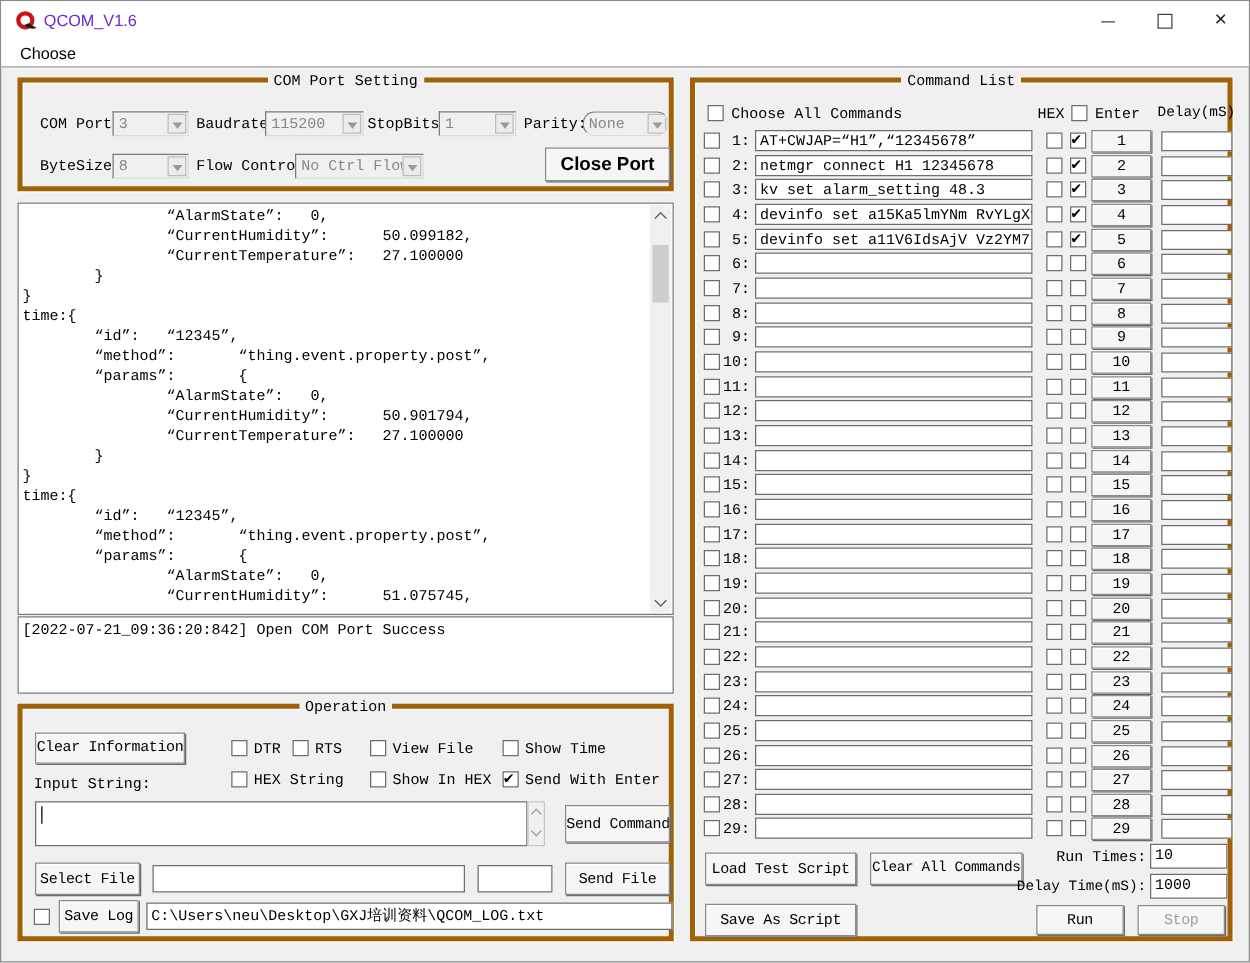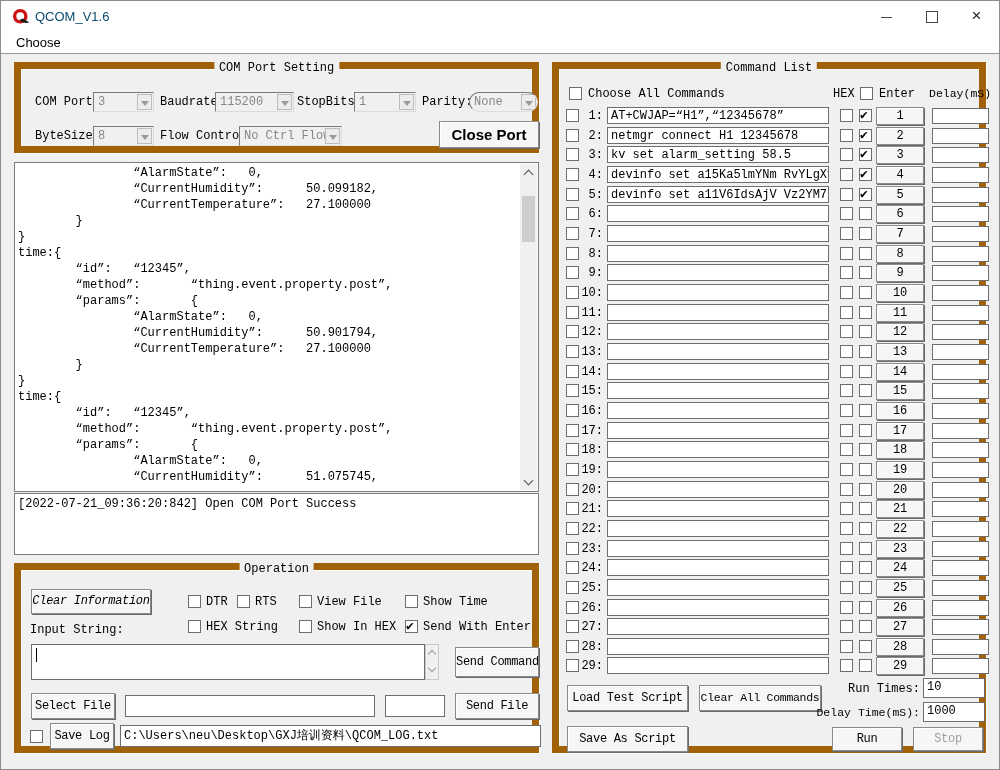--- a/index.html
+++ b/index.html
@@ -6,30 +6,30 @@
   html,body { width:1000px; height:770px; overflow:hidden; }
   body {
     font-family:"Liberation Mono","DejaVu Sans Mono",monospace;
     font-size:12px; color:#000; background:#f0f0f0; position:relative;
     box-shadow: inset 0 0 0 1px #8c8c8c;
   }
 
   
   .titlebar { position:absolute; left:1px; top:1px; right:1px; height:31px; background:#fff; }
   .app-icon { position:absolute; left:11px; top:7px; width:18px; height:18px; }
-  .title-text { position:absolute; left:34px; top:8px; font:13px "Liberation Sans","DejaVu Sans",sans-serif; color:#0c4a6e; }
+  .title-text { position:absolute; left:34px; top:8px; font:13px "Liberation Sans","DejaVu Sans",sans-serif; color:#6d28d9; }
   .wctl { position:absolute; top:0; width:45px; height:31px; text-align:center; color:#222; cursor:default; }
   .wctl-min::after { content:""; display:inline-block; width:11px; height:1px; background:#444; margin-top:16px; }
   .wctl-max::after { content:""; display:inline-block; width:10px; height:10px; border:1px solid #444; margin-top:10px; }
   .wctl-close { font:300 17px "Liberation Sans",sans-serif; line-height:30px; }
   .menubar { position:absolute; left:1px; top:32px; right:1px; height:22px; background:#fff; border-bottom:1px solid #999; }
   .menu-item { position:absolute; left:11px; top:3px; font:13px "Liberation Sans","DejaVu Sans",sans-serif; padding:0 4px; }
 
   
-  .group { position:absolute; border:7px solid #a16207; box-shadow:inset 1px 1px 0 #fff, 1px 1px 0 #fff; }
+  .group { position:absolute; border:4px solid #a16207; box-shadow:inset 1px 1px 0 #fff, 1px 1px 0 #fff; }
   .group-legend { position:absolute; top:-8px; left:50%; transform:translateX(-50%); background:#f0f0f0; padding:0 5px; white-space:nowrap; }
 
   
   .lbl { position:absolute; white-space:nowrap; }
   .btn {
     position:absolute; background:#f6f6f6; border:1px solid #8a8a8a;
     box-shadow: inset 1px 1px 0 #fff, 1px 1px 0 #6b6b6b;
     font:12px "Liberation Mono","DejaVu Sans Mono",monospace; letter-spacing:-0.3px;
     text-align:center; white-space:nowrap; overflow:hidden; cursor:default; color:#000;
   }
@@ -165,21 +165,21 @@
   </div>
 </div>
 
 <div class="textbox" style="left:14px; top:493px; width:525px; height:62px;">
   <div class="pre">[2022-07-21_09:36:20:842] Open COM Port Success</div>
 </div>
 
 <div class="group" style="left:14px; top:563px; width:525px; height:190px;">
   <span class="group-legend">Operation</span>
 
-  <button class="btn" style="left:10px; top:19px; width:120px; height:25px; line-height:23px;font-style:italic;">Clear Information</button>
+  <button class="btn" style="left:10px; top:19px; width:120px; height:25px; line-height:23px;">Clear Information</button>
 
   <span class="cb" style="left:167px; top:25px;"></span>
   <span class="lbl" style="left:185px; top:25px;">DTR</span>
   <span class="cb" style="left:216px; top:25px;"></span>
   <span class="lbl" style="left:234px; top:25px;">RTS</span>
   <span class="cb" style="left:278px; top:25px;"></span>
   <span class="lbl" style="left:296px; top:25px;">View File</span>
   <span class="cb" style="left:384px; top:25px;"></span>
   <span class="lbl" style="left:402px; top:25px;">Show Time</span>
 
@@ -243,21 +243,21 @@
         <span class="row-num">2:</span>
         <div class="field cmd-input">netmgr connect H1 12345678</div>
         <span class="cb row-hex"></span>
         <span class="cb row-enter checked"></span>
         <button class="btn row-btn">2</button>
         <div class="field delay-input"></div>
       </div>
       <div class="cmd-row" style="top: 77.32px;">
         <span class="cb row-sel"></span>
         <span class="row-num">3:</span>
-        <div class="field cmd-input">kv set alarm_setting 58.5</div>
+        <div class="field cmd-input">kv set alarm_setting 48.3</div>
         <span class="cb row-hex"></span>
         <span class="cb row-enter checked"></span>
         <button class="btn row-btn">3</button>
         <div class="field delay-input"></div>
       </div>
       <div class="cmd-row" style="top: 96.98px;">
         <span class="cb row-sel"></span>
         <span class="row-num">4:</span>
         <div class="field cmd-input">devinfo set a15Ka5lmYNm RvYLgXyTqS6l</div>
         <span class="cb row-hex"></span>

